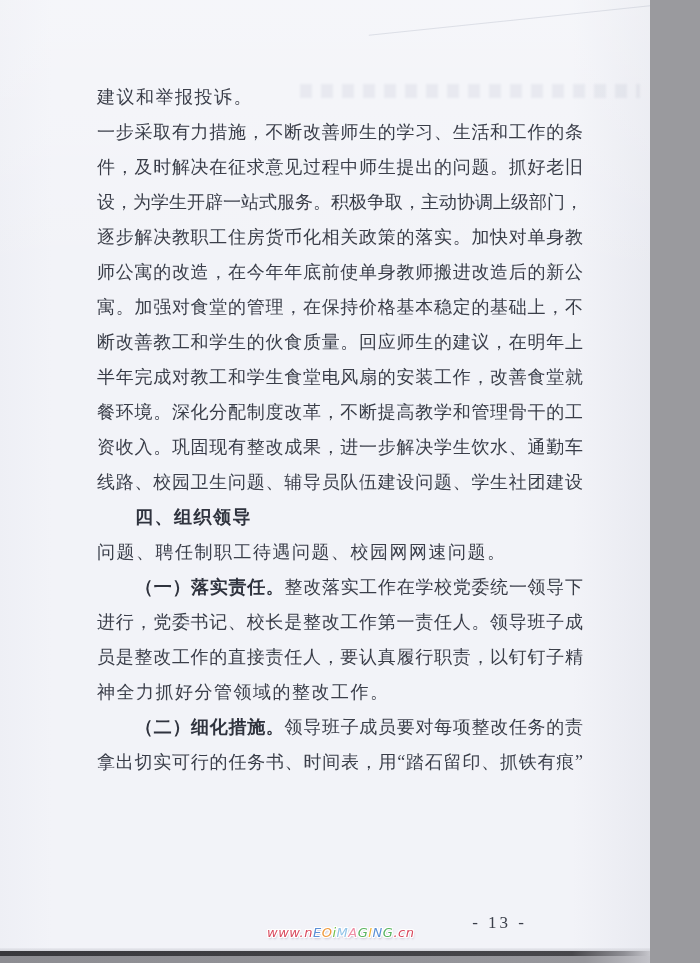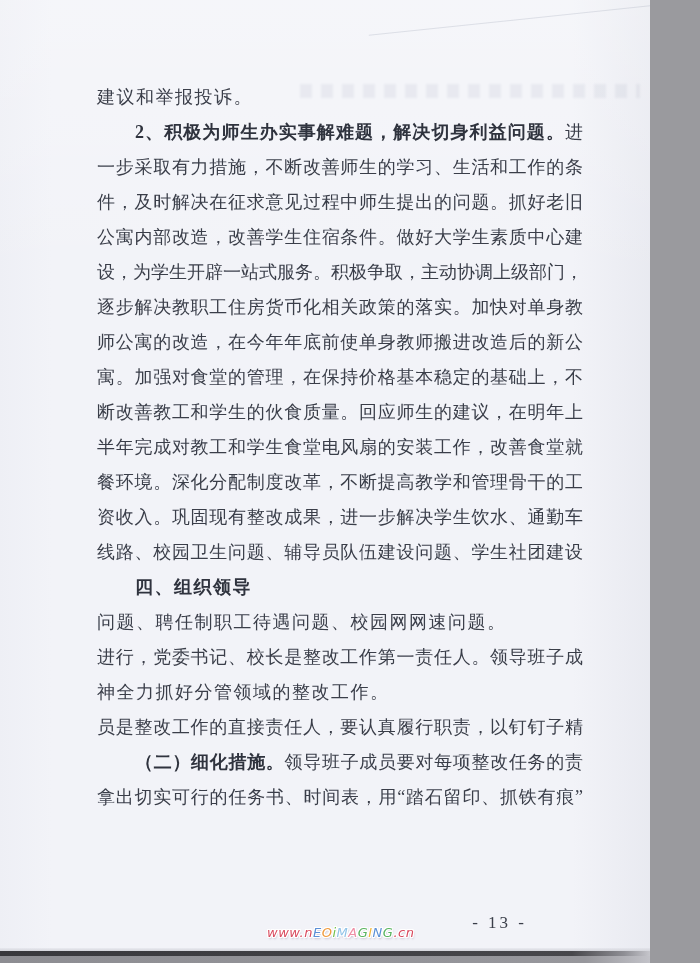--- a/index.html
+++ b/index.html
@@ -68,38 +68,37 @@
 </style>
 </head>
 <body>
 
 <div class="page">
   <div class="bleed"></div>
   <div class="crease"></div>
 
   <div class="content">
       <div class="line"><span>建议和举报投诉。</span></div>
-      <div class="line j ind"><span class="b">2、积极为师生办实事解难题，解决切身利益问题。</span><span>进</span></div>
       <div class="line j"><span>一步采取有力措施，不断改善师生的学习、生活和工作的条</span></div>
       <div class="line j"><span>件，及时解决在征求意见过程中师生提出的问题。抓好老旧</span></div>
-      <div class="line j"><span>公寓内部改造，改善学生住宿条件。做好大学生素质中心建</span></div>
       <div class="line j"><span>设，为学生开辟一站式服务。积极争取，主动协调上级部门，</span></div>
       <div class="line j"><span>逐步解决教职工住房货币化相关政策的落实。加快对单身教</span></div>
       <div class="line j"><span>师公寓的改造，在今年年底前使单身教师搬进改造后的新公</span></div>
       <div class="line j"><span>寓。加强对食堂的管理，在保持价格基本稳定的基础上，不</span></div>
       <div class="line j"><span>断改善教工和学生的伙食质量。回应师生的建议，在明年上</span></div>
       <div class="line j"><span>半年完成对教工和学生食堂电风扇的安装工作，改善食堂就</span></div>
       <div class="line j"><span>餐环境。深化分配制度改革，不断提高教学和管理骨干的工</span></div>
       <div class="line j"><span>资收入。巩固现有整改成果，进一步解决学生饮水、通勤车</span></div>
       <div class="line j"><span>线路、校园卫生问题、辅导员队伍建设问题、学生社团建设</span></div>
       <div class="line ind"><span class="b">四、组织领导</span></div>
       <div class="line"><span>问题、聘任制职工待遇问题、校园网网速问题。</span></div>
+      <div class="line j ind"><span class="b">（一）落实责任。</span><span>整改落实工作在学校党委统一领导下</span></div>
       <div class="line j"><span>进行，党委书记、校长是整改工作第一责任人。领导班子成</span></div>
+      <div class="line j"><span>员是整改工作的直接责任人，要认真履行职责，以钉钉子精</span></div>
       <div class="line"><span>神全力抓好分管领域的整改工作。</span></div>
-      <div class="line j"><span>员是整改工作的直接责任人，要认真履行职责，以钉钉子精</span></div>
       <div class="line j ind"><span class="b">（二）细化措施。</span><span>领导班子成员要对每项整改任务的责</span></div>
       <div class="line j"><span>拿出切实可行的任务书、时间表，用“踏石留印、抓铁有痕”</span></div>
     </div>
 
   <div class="pagenum">- 13 -</div>
 
   <div class="watermark"><span style="color: rgb(217, 74, 94);">w</span><span style="color: rgb(217, 74, 94);">w</span><span style="color: rgb(217, 74, 94);">w</span><span style="color: rgb(217, 74, 94);">.</span><span style="color: rgb(217, 74, 94);">n</span><span style="color: rgb(90, 143, 214);">E</span><span style="color: rgb(240, 154, 60);">O</span><span style="color: rgb(116, 193, 76);">i</span><span style="color: rgb(146, 196, 232);">M</span><span style="color: rgb(239, 143, 166);">A</span><span style="color: rgb(88, 180, 94);">G</span><span style="color: rgb(240, 184, 64);">I</span><span style="color: rgb(90, 143, 214);">N</span><span style="color: rgb(88, 180, 94);">G</span><span style="color: rgb(217, 74, 94);">.</span><span style="color: rgb(217, 74, 94);">c</span><span style="color: rgb(217, 74, 94);">n</span></div>
 
   <div class="edge-shadow"></div>
   <div class="edge-dark"></div>

